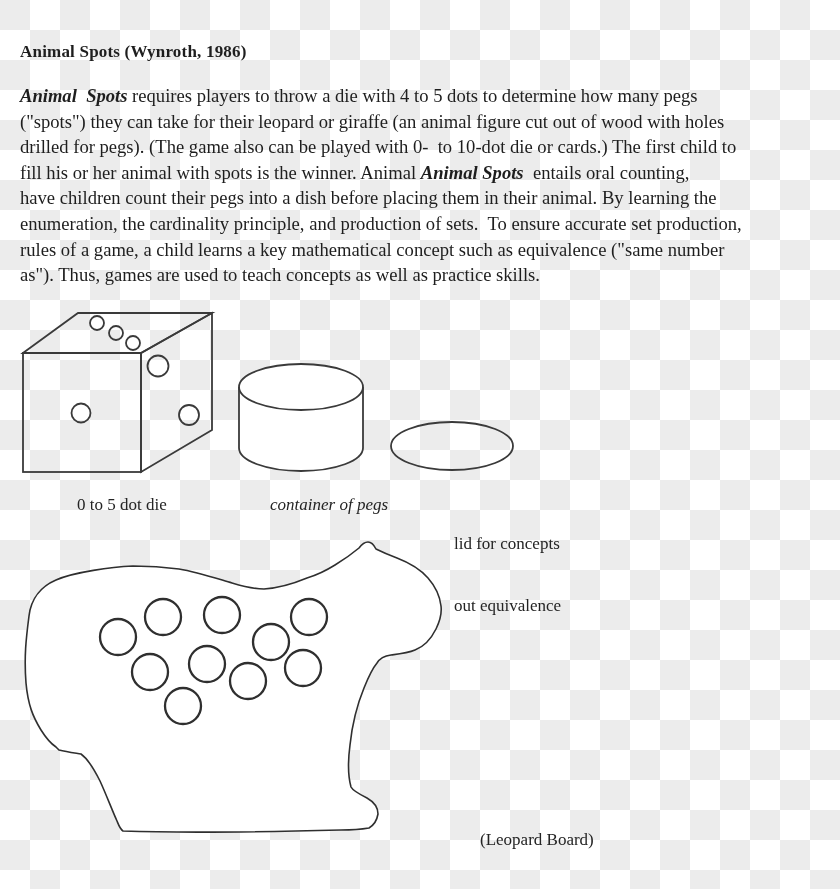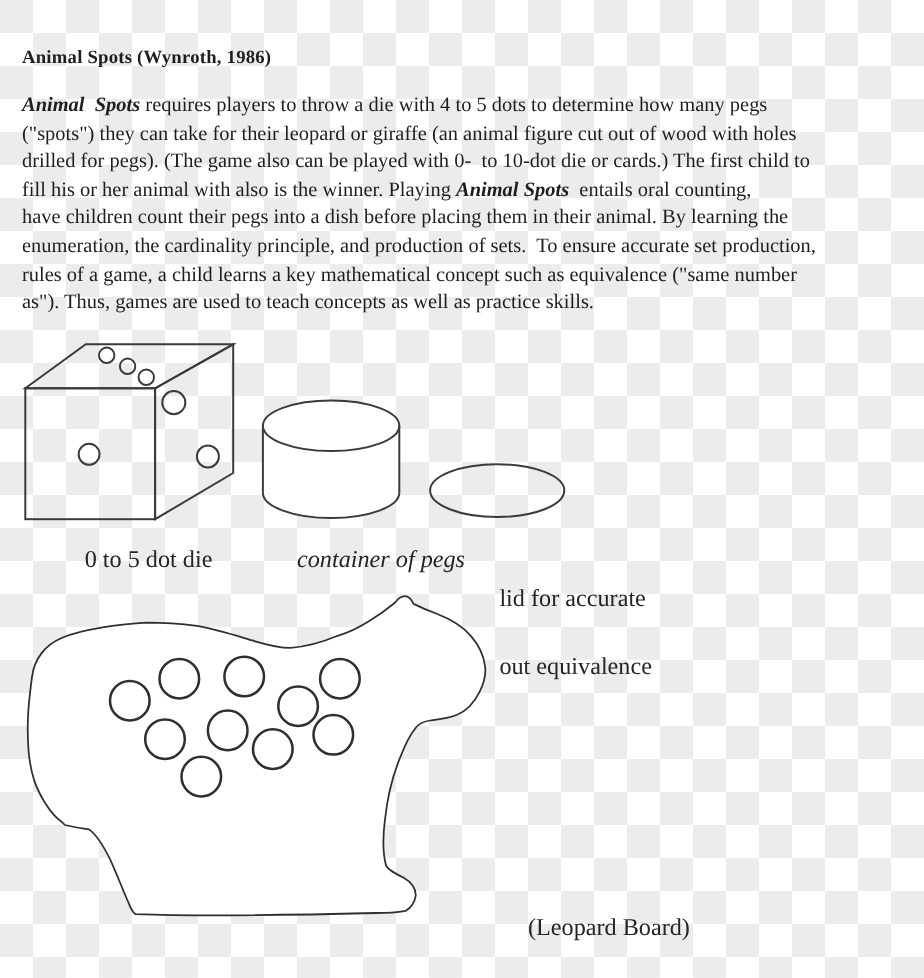--- a/index.html
+++ b/index.html
@@ -23,21 +23,21 @@
     white-space: pre;
   }
   .paragraph {
     position: absolute; left: 20px; top: 83px;
     font-size: 18.6px; line-height: 25.6px;
   }
   .para-line { white-space: pre; }
   .emph { font-weight: bold; font-style: italic; }
   .caption {
     position: absolute;
-    font-size: 22px; color: #242424;
+    font-size: 17px; color: #242424;
     white-space: pre;
   }
   .cap-die { left: 77px; top: 495px; }
   .cap-container { left: 270px; top: 495px; font-style: italic; }
   .cap-lid { left: 454px; top: 493px; line-height: 20.5px; }
   .cap-board { left: 452px; top: 830px; margin-left: 28px; }
   .fig-row { position: absolute; left: 0; top: 300px; }
   .board-fig { position: absolute; left: 0; top: 530px; }
   svg { display: block; }
   .stroke { fill: none; stroke: #3a3a3a; stroke-width: 1.8; }
@@ -50,21 +50,21 @@
 <body>
 
 <main class="canvas">
 
   <h1 class="title">Animal Spots (Wynroth, 1986)</h1>
 
   <section class="paragraph">
       <div class="para-line"><span class="emph">Animal  Spots</span><span> requires players to throw a die with 4 to 5 dots to determine how many pegs</span></div>
       <div class="para-line"><span>("spots") they can take for their leopard or giraffe (an animal figure cut out of wood with holes</span></div>
       <div class="para-line"><span>drilled for pegs). (The game also can be played with 0-  to 10-dot die or cards.) The first child to</span></div>
-      <div class="para-line"><span>fill his or her animal with also is the winner. Playing </span><span class="emph">Animal Spots</span><span>  entails oral counting,</span></div>
+      <div class="para-line"><span>fill his or her animal with spots is the winner. Animal </span><span class="emph">Animal Spots</span><span>  entails oral counting,</span></div>
       <div class="para-line"><span>have children count their pegs into a dish before placing them in their animal. By learning the</span></div>
       <div class="para-line"><span>enumeration, the cardinality principle, and production of sets.  To ensure accurate set production,</span></div>
       <div class="para-line"><span>rules of a game, a child learns a key mathematical concept such as equivalence ("same number</span></div>
       <div class="para-line"><span>as"). Thus, games are used to teach concepts as well as practice skills.</span></div>
     </section>
 
   <svg class="fig-row" width="560" height="190" viewBox="0 300 560 190">
     <g>
       <path class="stroke" d="M23,353 L78,313 L212,313 L141,353 Z"></path>
       <path class="stroke" d="M141,353 L212,313 L212,430 L141,472 Z"></path>
@@ -82,21 +82,21 @@
       <line class="stroke" x1="239" y1="387" x2="239" y2="448"></line>
       <line class="stroke" x1="363" y1="387" x2="363" y2="448"></line>
       <path class="stroke" d="M239,448 A62,23 0 0 0 363,448"></path>
     </g>
     <ellipse class="stroke" cx="452" cy="446" rx="61" ry="24"></ellipse>
   </svg>
 
   <div class="caption cap-die">0 to 5 dot die</div>
   <div class="caption cap-container">container of pegs</div>
   <div class="caption cap-lid">
-    <div>lid for accurate</div>
+    <div>lid for concepts</div>
     <div>out equivalence</div>
   </div>
 
   <svg class="board-fig" width="470" height="320" viewBox="0 530 470 320">
     <path class="board-outline" d="
       M133,566
       C112,567 74,572 56,580
       C42,586 31,598 29,616
       C26,639 24,657 26,683
       C28,705 33,717 41,730

